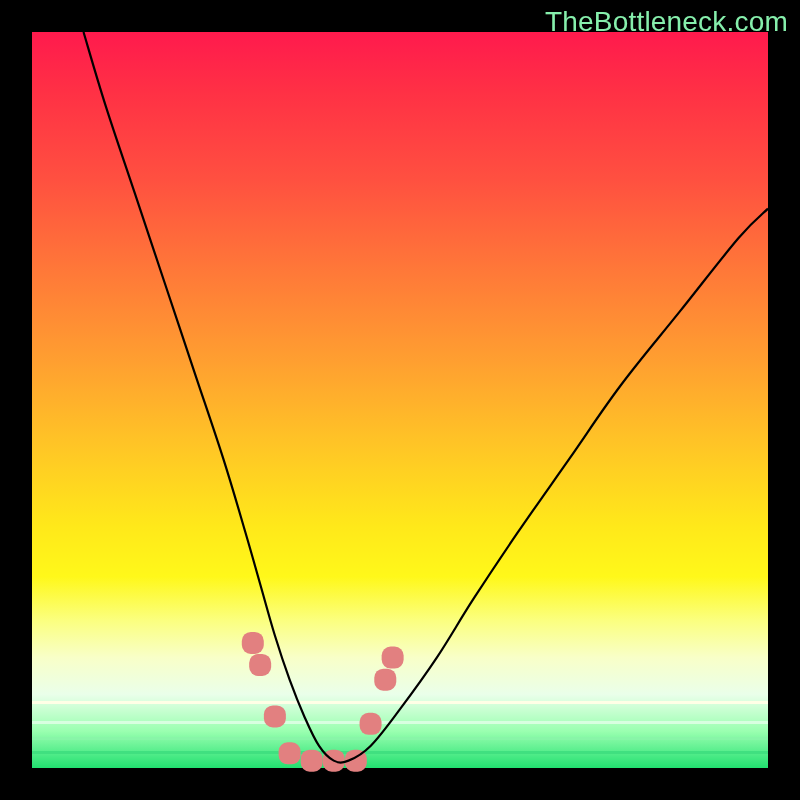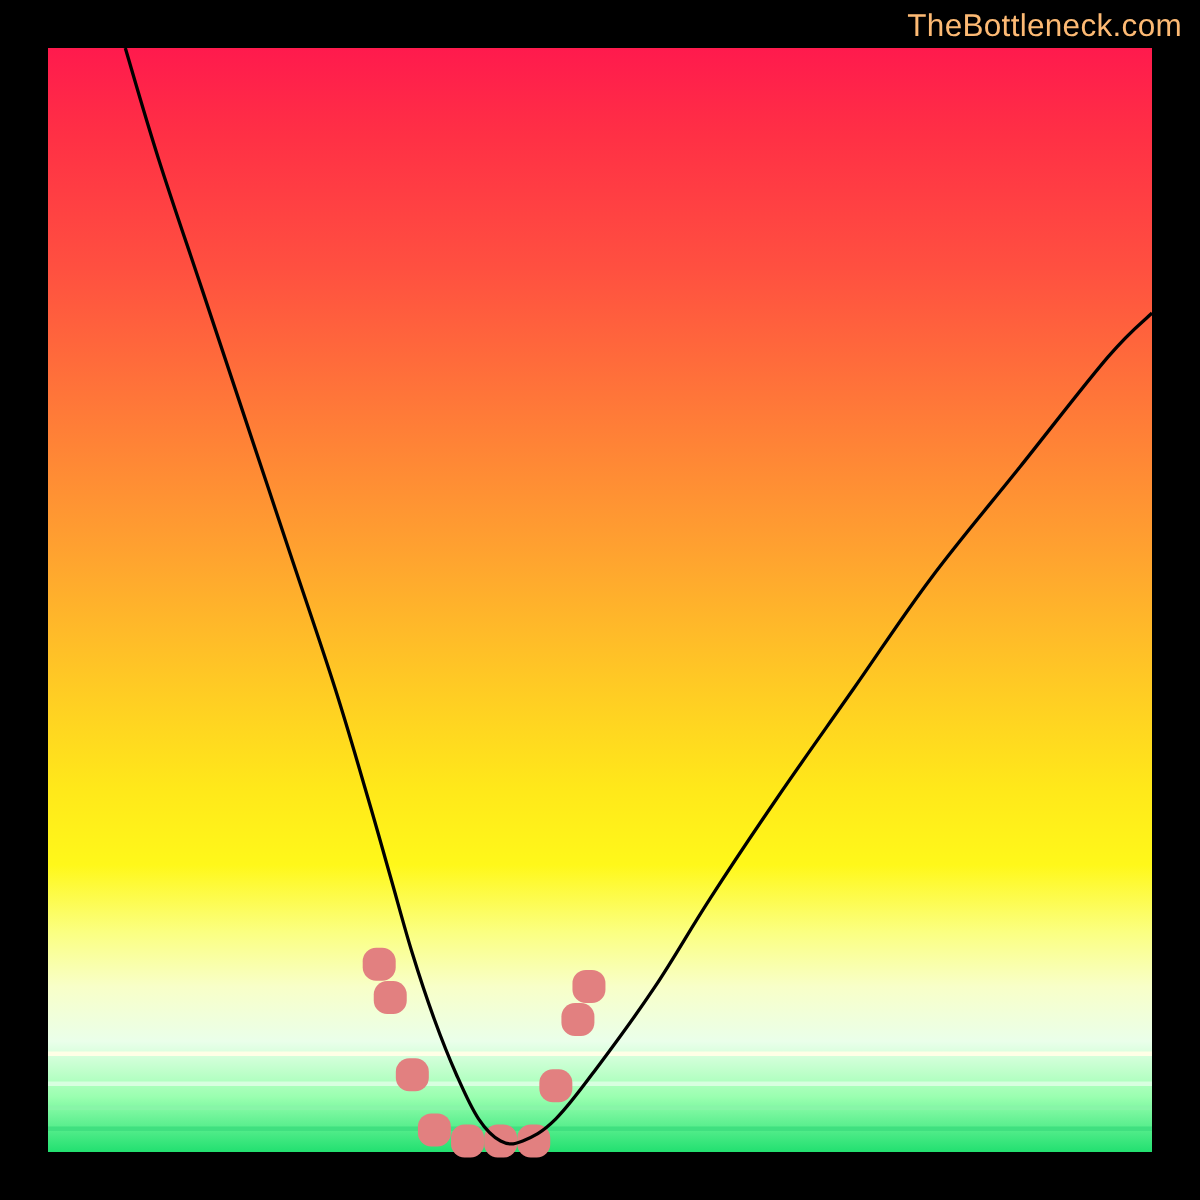--- a/index.html
+++ b/index.html
@@ -39,22 +39,22 @@
       #f8ffc8 85%,
       #eaffea 90%,
       #9affb0 95%,
       #22e070 100%
     );
   }
   .watermark {
     position: absolute;
     top: 6px;
     right: 12px;
-    color: #fdba74;
-    font-size: 21px;
+    color: #86efac;
+    font-size: 28px;
     font-weight: 500;
     letter-spacing: 0.2px;
   }
   svg.curve {
     position: absolute;
     top: 0;
     left: 0;
     width: 736px;
     height: 736px;
     overflow: visible;

